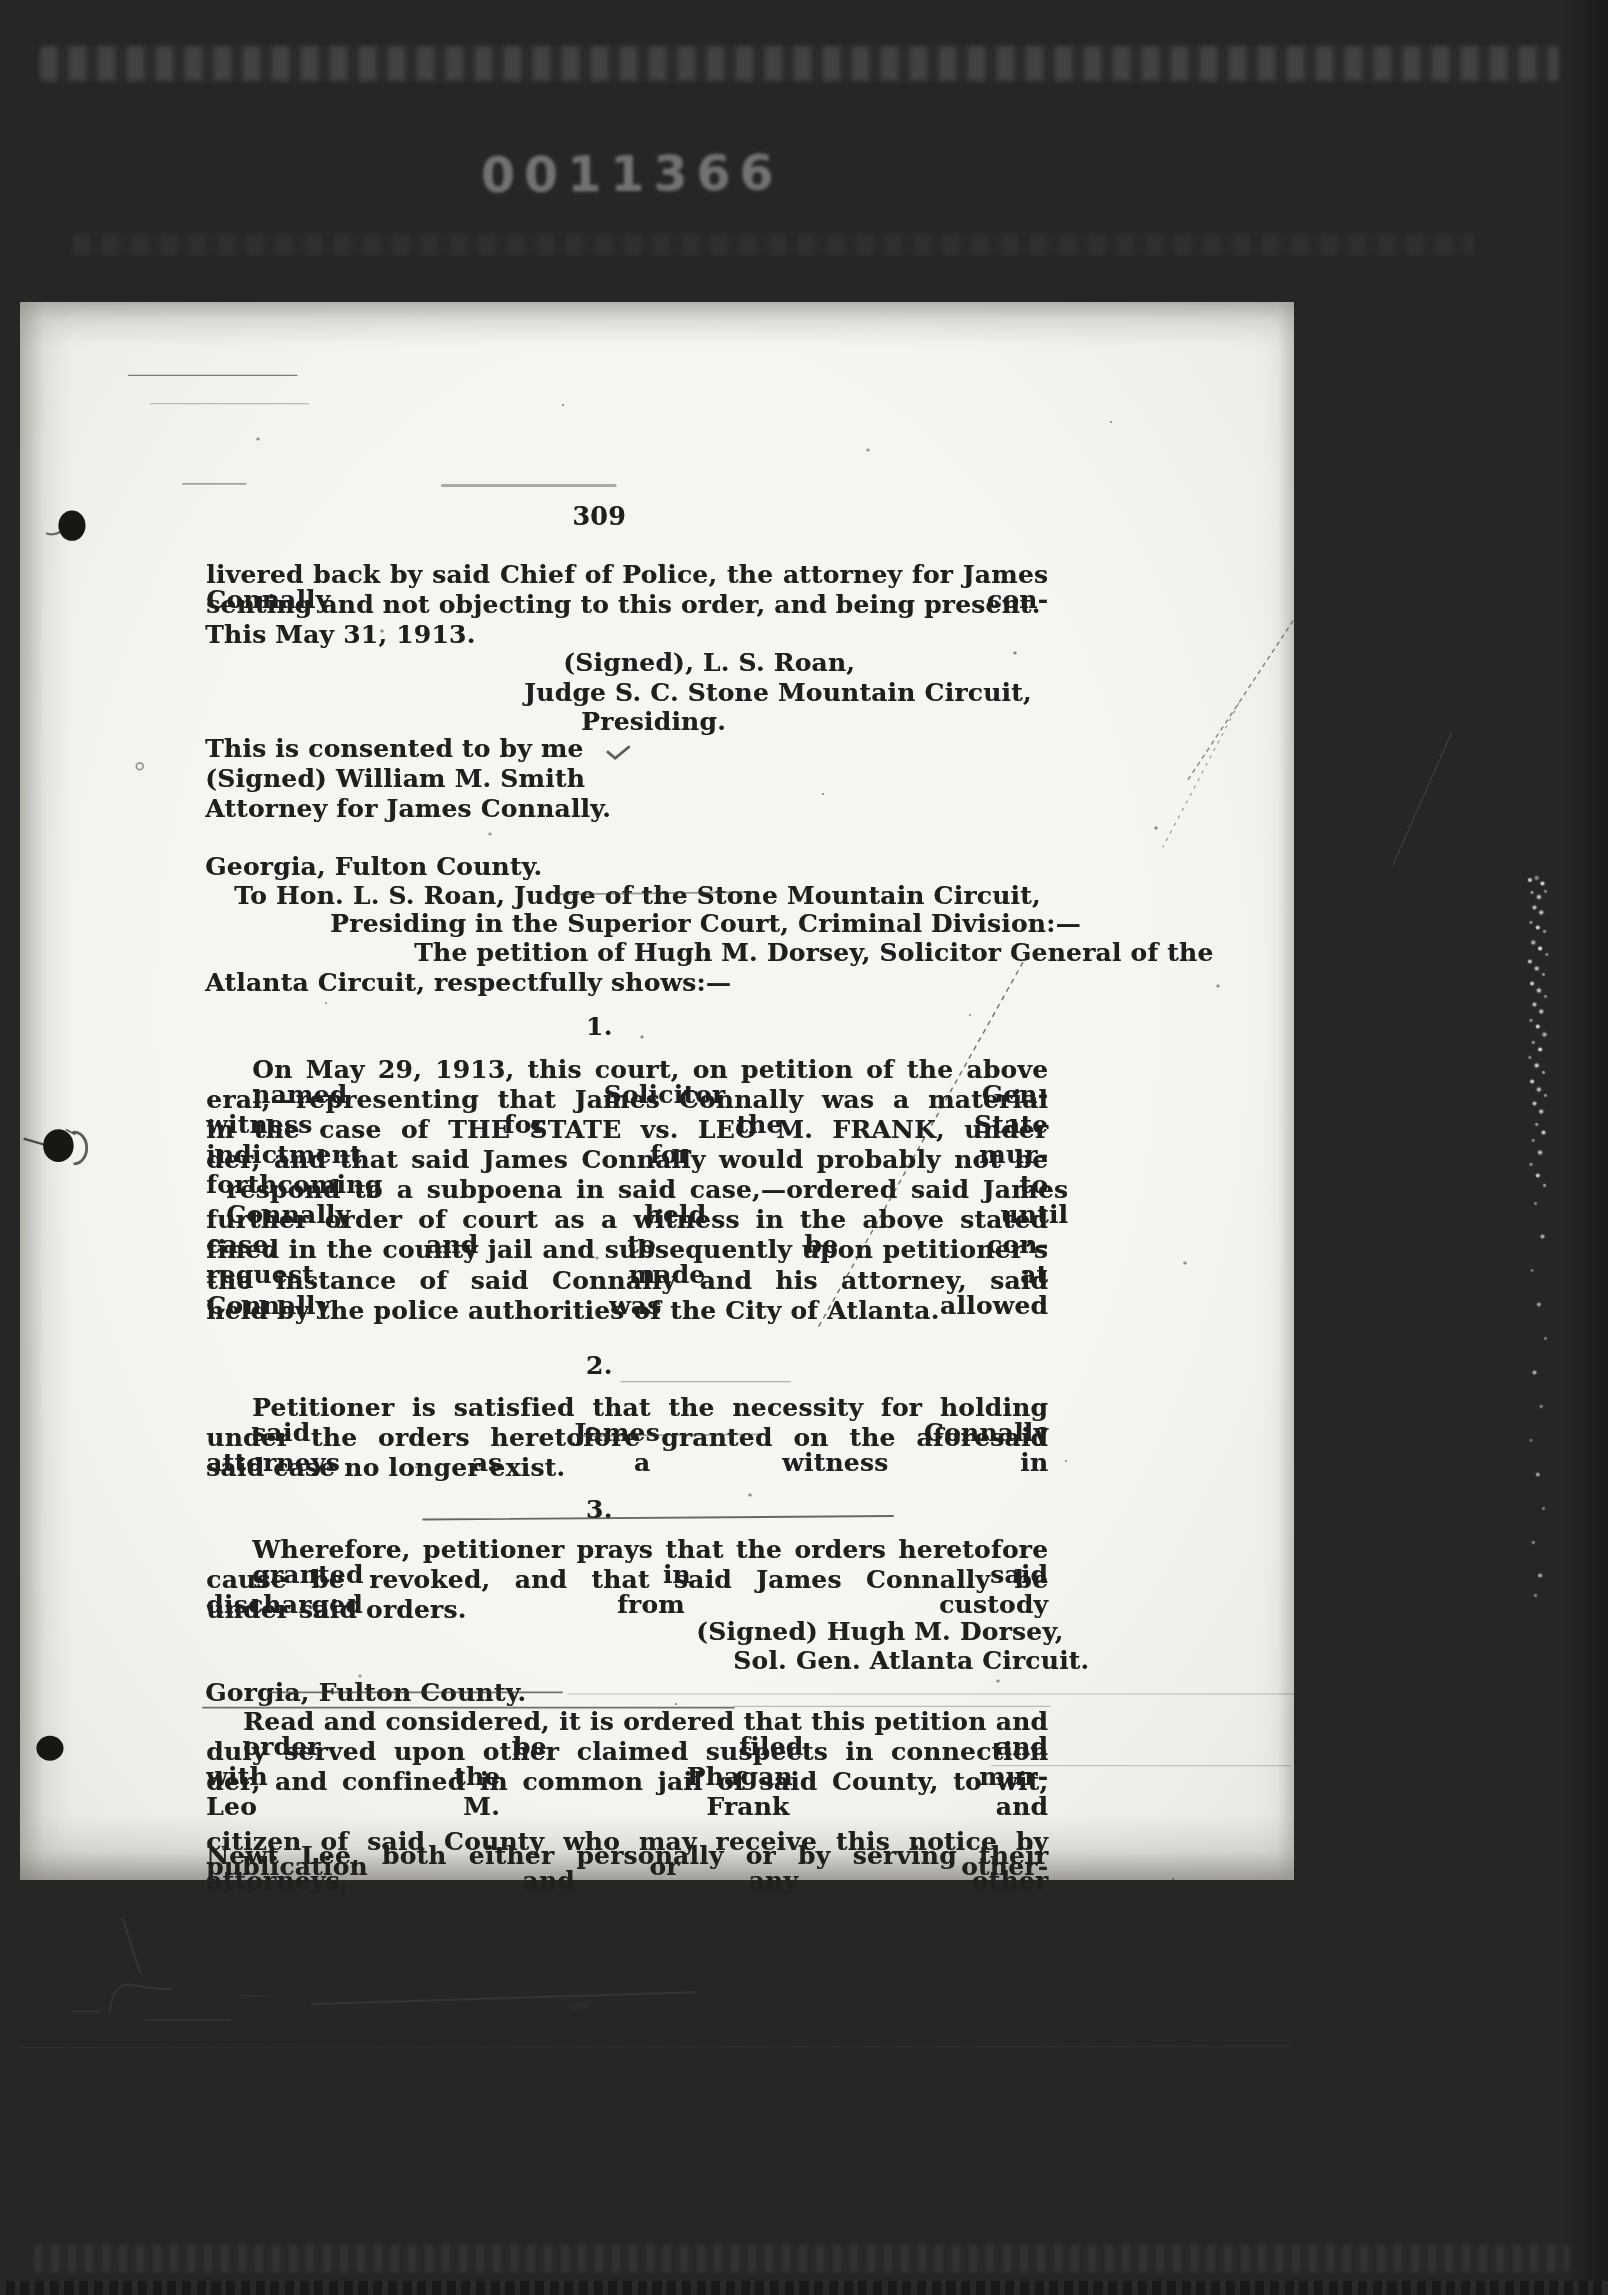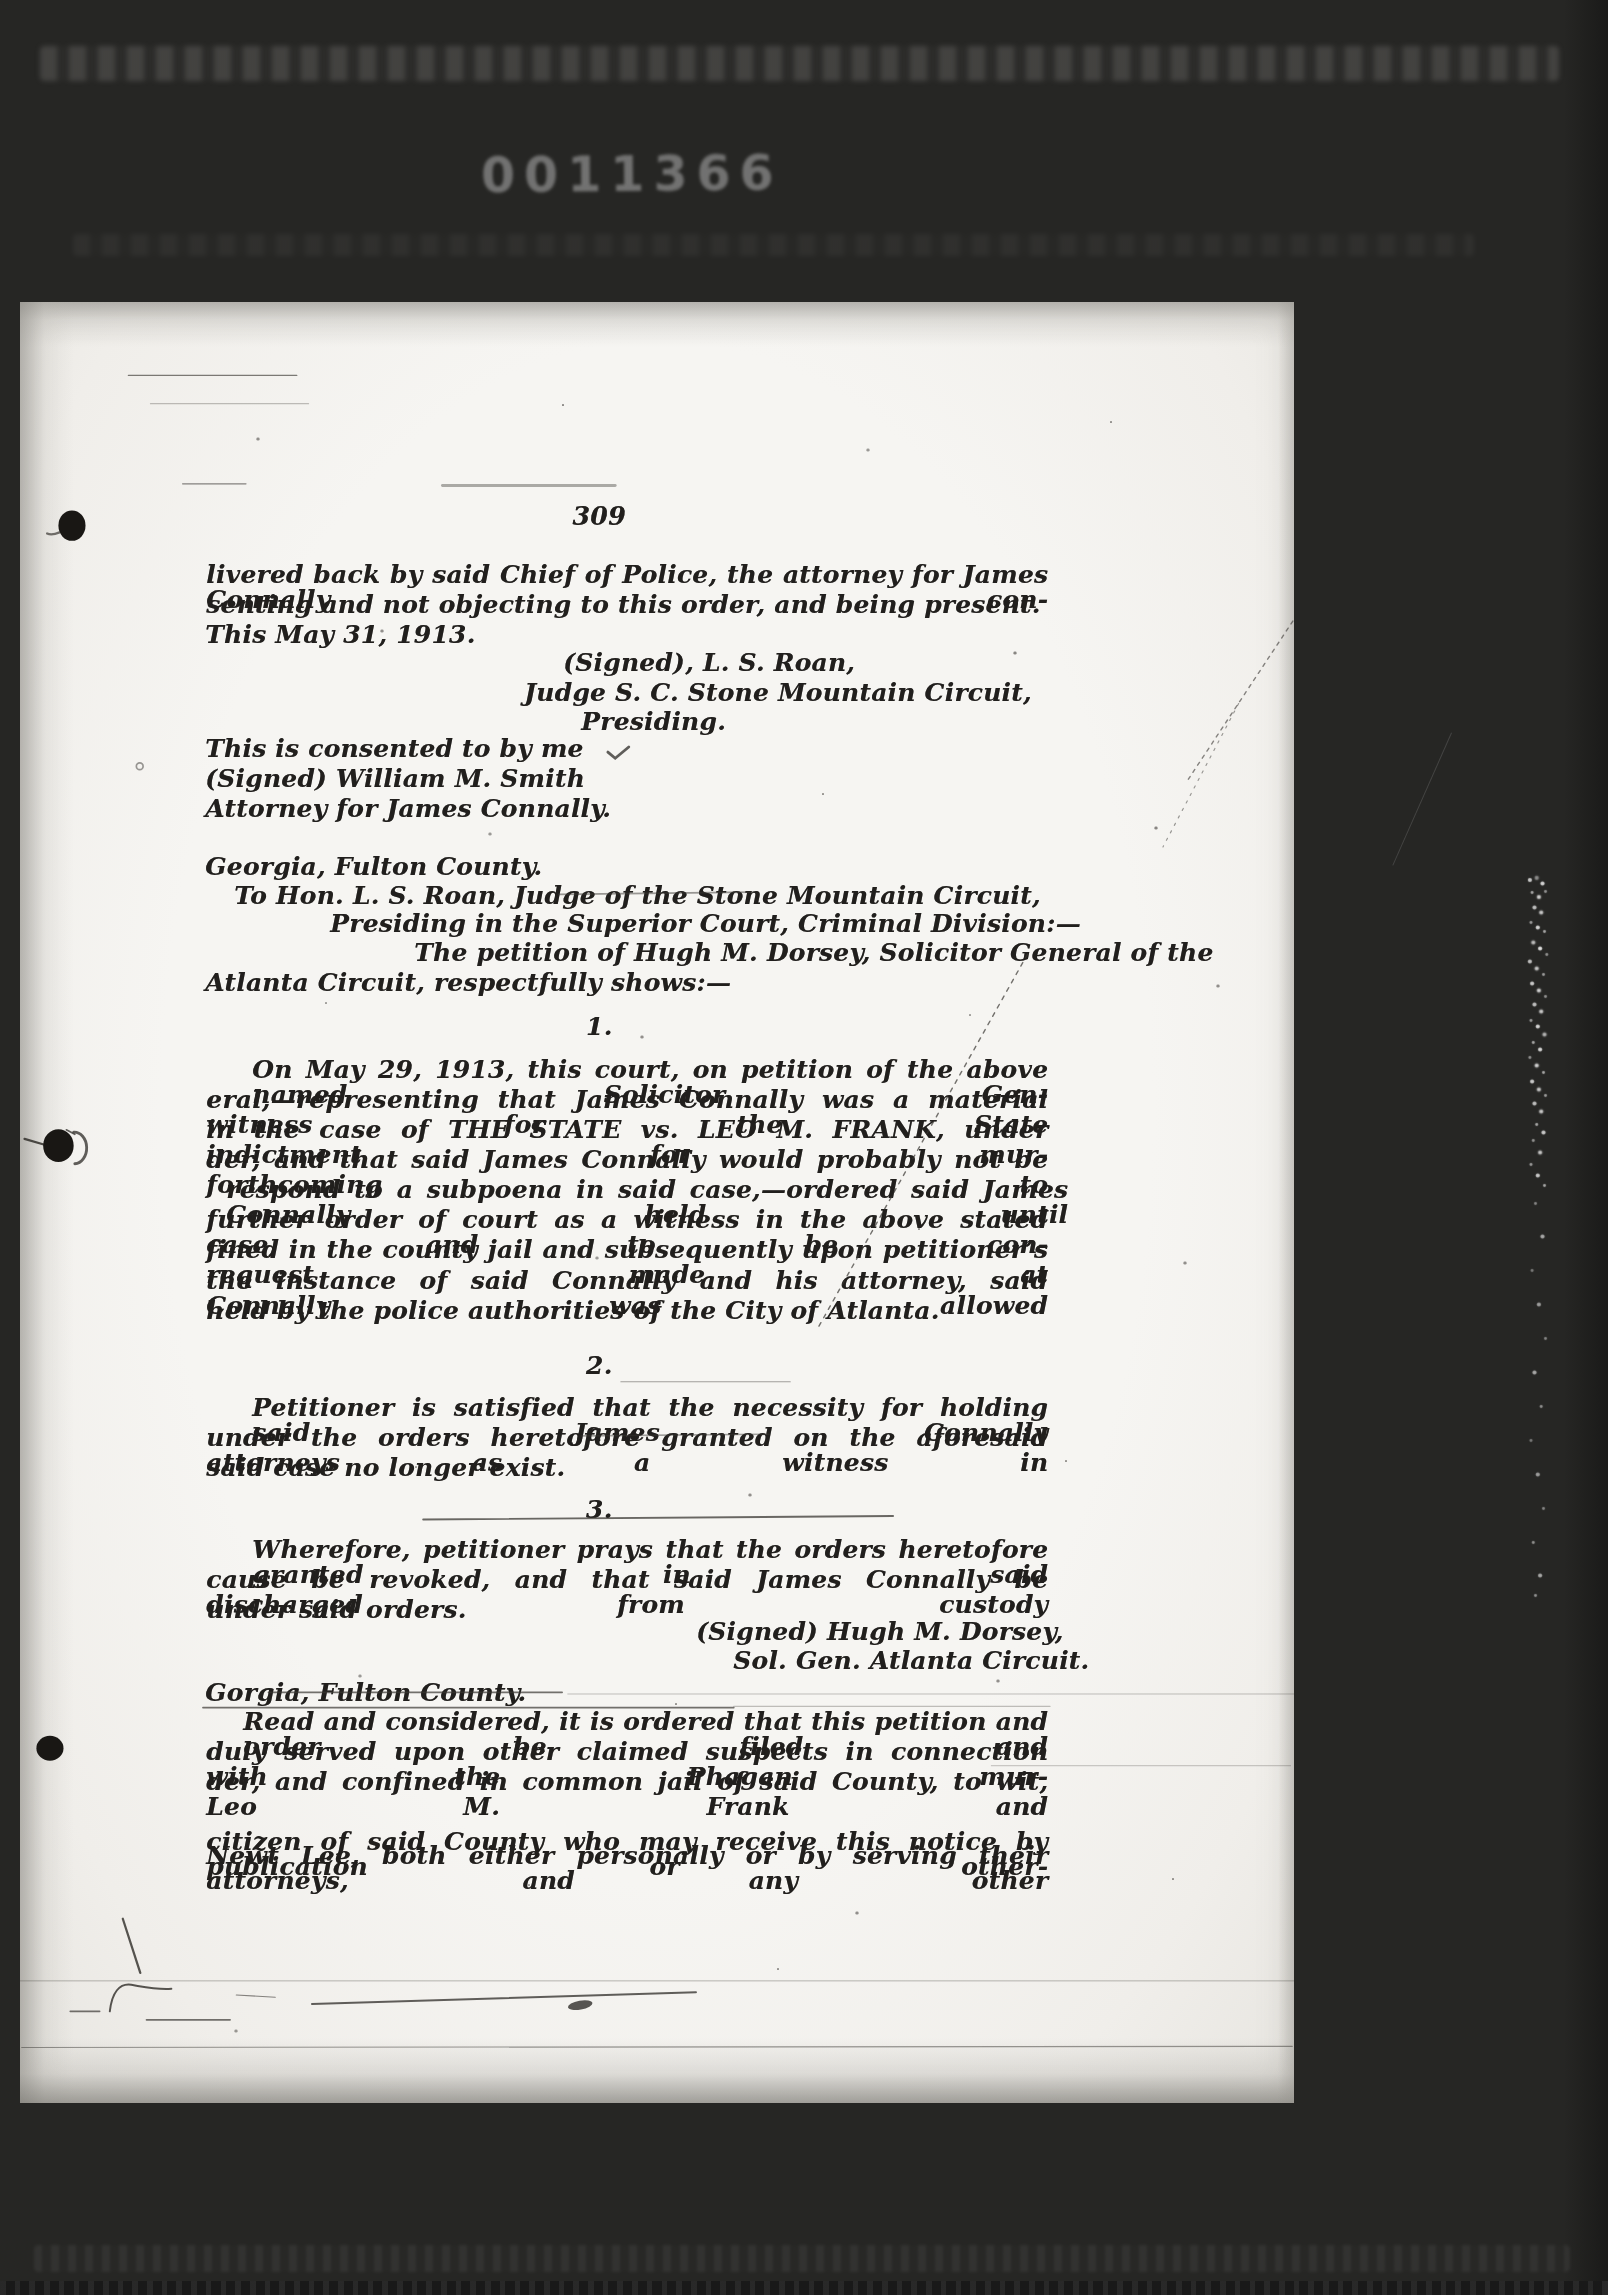--- a/index.html
+++ b/index.html
@@ -66,24 +66,23 @@
       9px 328px 1.1px 0 rgba(255,255,255,.45),16px 361px 1.1px 0.6px rgba(255,255,255,.6),
       5.6px 395px 1.1px 0 rgba(255,255,255,.4), 12.4px 429px 1.1px 0.6px rgba(255,255,255,.55),
       19px 463px 1.1px 0 rgba(255,255,255,.45),8px 497px 1.1px 0.6px rgba(255,255,255,.6),
       14.7px 531px 1.1px 0 rgba(255,255,255,.5), 4.5px 565px 1.1px 0 rgba(255,255,255,.4),
       11.3px 599px 1.1px 0.6px rgba(255,255,255,.55),17px 633px 1.1px 0 rgba(255,255,255,.45),
       6.8px 667px 1.1px 0 rgba(255,255,255,.5), 13.6px 700px 1.1px 0.6px rgba(255,255,255,.6),
       9px 720px 1.1px 0 rgba(255,255,255,.5);
   }
   
   .page{
-    position:absolute;left:20.3px;top:302px;width:1274px;height:1801px;
+    position:absolute;left:20.3px;top:302px;width:1274px;height:1578px;
     background:radial-gradient(ellipse at 50% 45%, #f6f5f2 55%, #f0eeea 82%, #e7e5e0 100%);
     box-shadow:inset 0 0 34px rgba(120,118,112,.35);
-    font-style:italic;
   }
   .edge{position:absolute;}
   .edge-top{left:0;top:0;width:100%;height:45px;
     background:linear-gradient(to bottom, rgba(145,143,137,.55), rgba(170,168,162,.25) 40%, rgba(0,0,0,0));}
   .edge-left{left:0;top:0;width:54px;height:100%;
     background:linear-gradient(to right, rgba(140,138,132,.5), rgba(185,183,177,.22) 45%, rgba(0,0,0,0));}
   .edge-bottom{left:0;bottom:0;width:100%;height:65px;
     background:linear-gradient(to top, rgba(120,118,112,.6), rgba(165,163,157,.28) 45%, rgba(0,0,0,0));}
   .edge-right{right:0;top:0;width:16px;height:100%;
     background:linear-gradient(to left, rgba(150,148,142,.35), rgba(0,0,0,0));}

